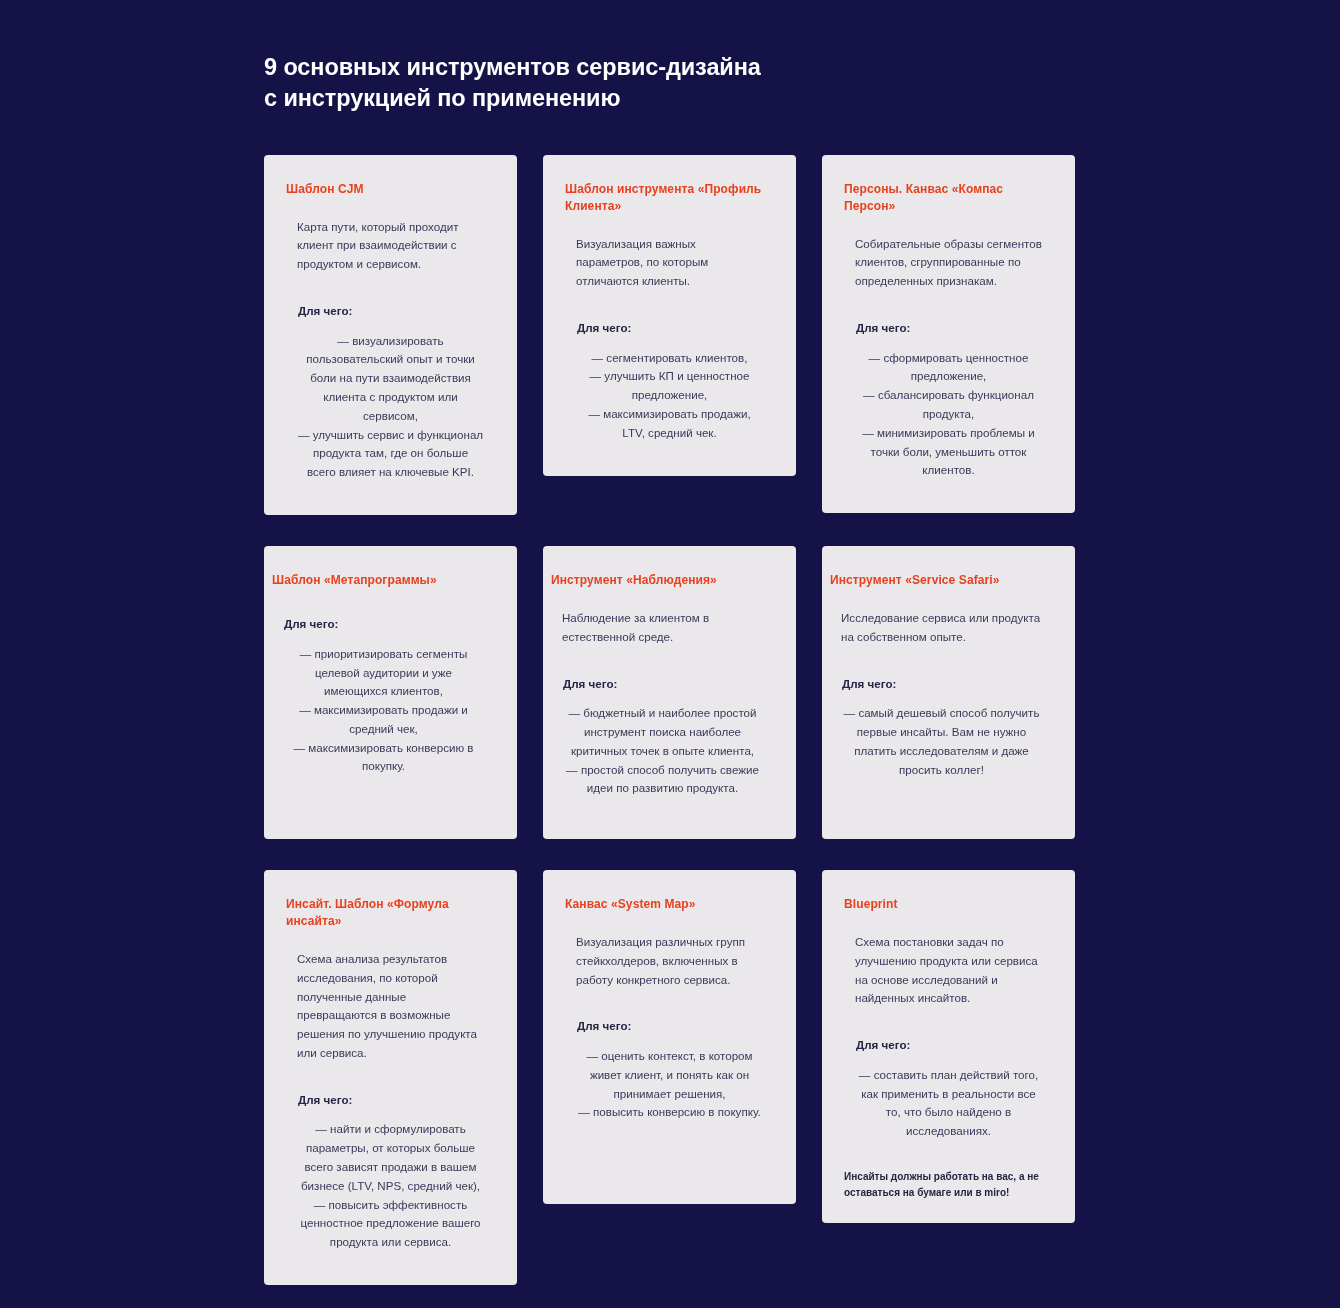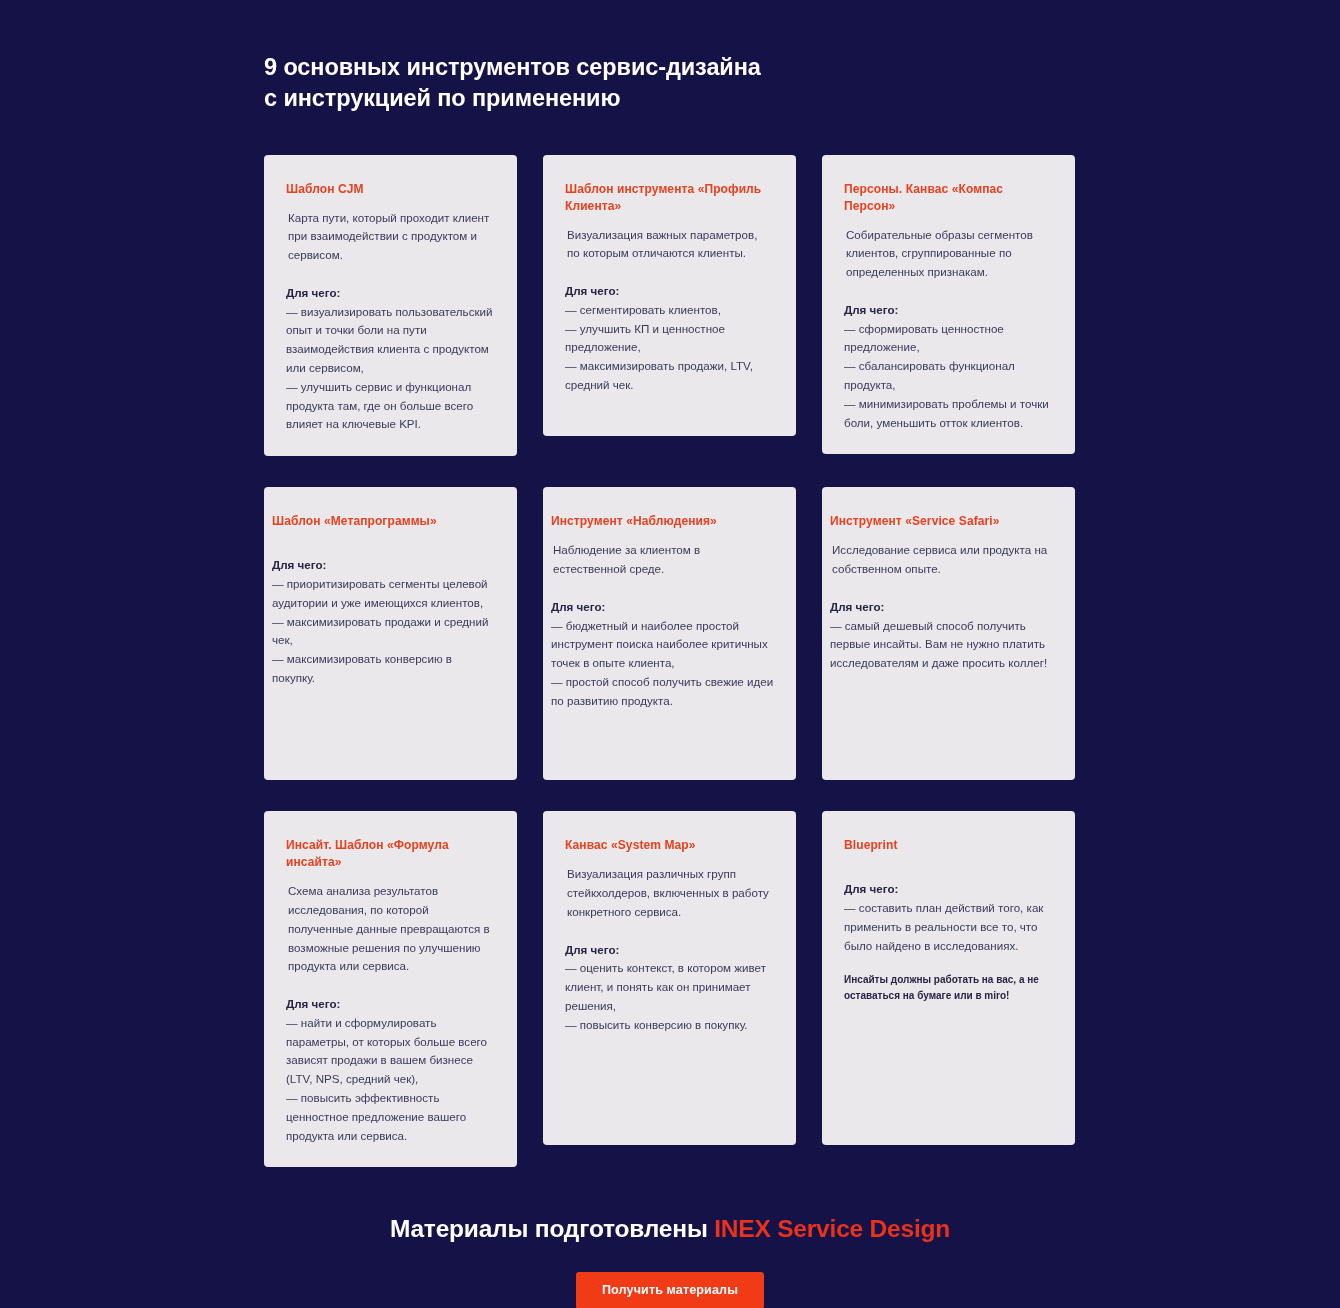--- a/index.html
+++ b/index.html
@@ -67,38 +67,39 @@
     font-weight: 700;
     line-height: 1.42;
     margin: 0 0 9px 0;
     letter-spacing: 0.1px;
   }
 
   .card-desc {
     color: #3a3a5c;
     font-size: 11.6px;
     line-height: 1.62;
-    margin: 2px;
+    margin: 11px;
     font-weight: 400;
   }
 
   .card-purpose-label {
     color: #262447;
     font-size: 11.6px;
     font-weight: 700;
     line-height: 1.62;
-    margin: 17px 0 0 0;
+    margin: 17px 0 0 12px;
   }
 
   .card-purpose-list {
     color: #3a3a5c;
     font-size: 11.6px;
     line-height: 1.62;
-    margin: 0;
+    margin: 11px;
     white-space: pre-line;
+    text-align: center;
   }
 
   .card-note {
     color: #262447;
     font-size: 10px;
     font-weight: 700;
     line-height: 1.62;
     margin: 17px 0 0 0;
     white-space: pre-line;
   }
@@ -219,20 +220,21 @@
       <div class="card">
         <h2 class="card-title">Канвас «System Map»</h2>
         <p class="card-desc">Визуализация различных групп стейкхолдеров, включенных в работу конкретного сервиса.</p>
         <p class="card-purpose-label">Для чего:</p>
         <p class="card-purpose-list">— оценить контекст, в котором живет клиент, и понять как он принимает решения,
 — повысить конверсию в покупку.</p>
       </div>
 
       <div class="card">
         <h2 class="card-title">Blueprint</h2>
+        <p class="card-desc">Схема постановки задач по улучшению продукта или сервиса на основе исследований и найденных инсайтов.</p>
         <p class="card-purpose-label">Для чего:</p>
         <p class="card-purpose-list">— составить план действий того, как применить в реальности все то, что было найдено в исследованиях.</p>
         <p class="card-note">Инсайты должны работать на вас, а не оставаться на бумаге или в miro!</p>
       </div>
 
     </div>
 
     <div class="footer">
       <div class="footer-line">
         <span>Материалы подготовлены </span><span class="footer-brand">INEX Service Design</span>

